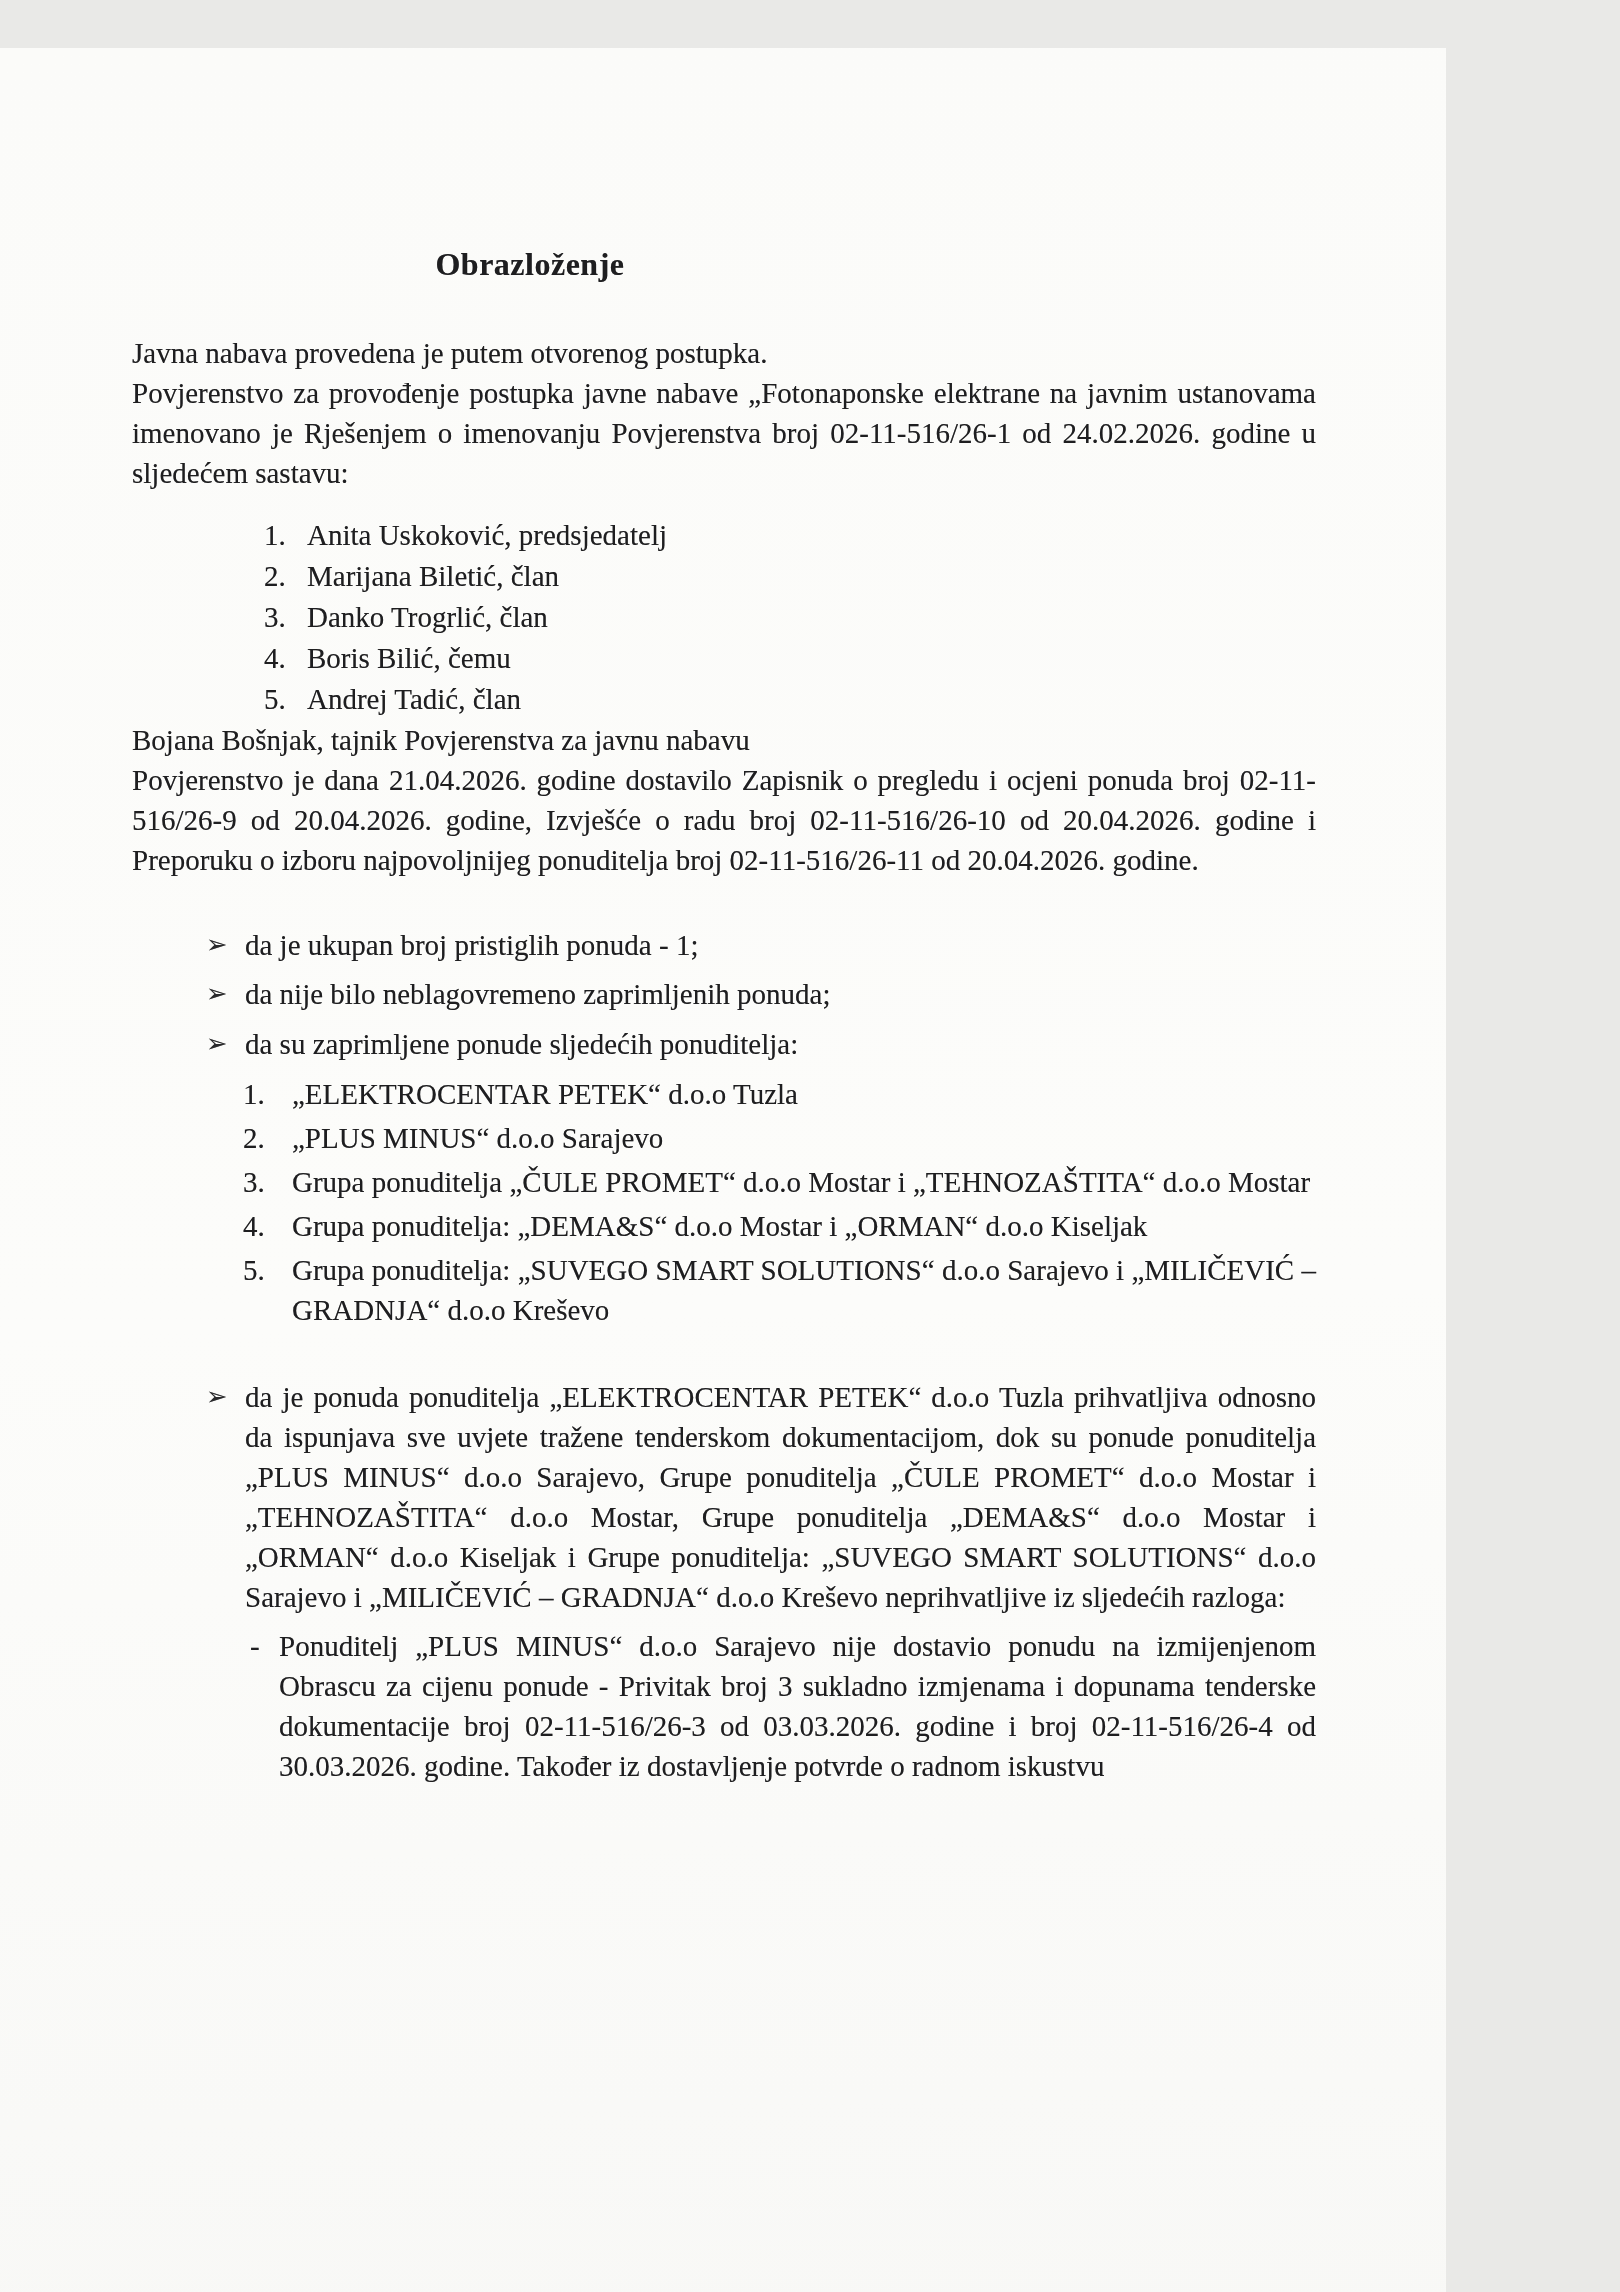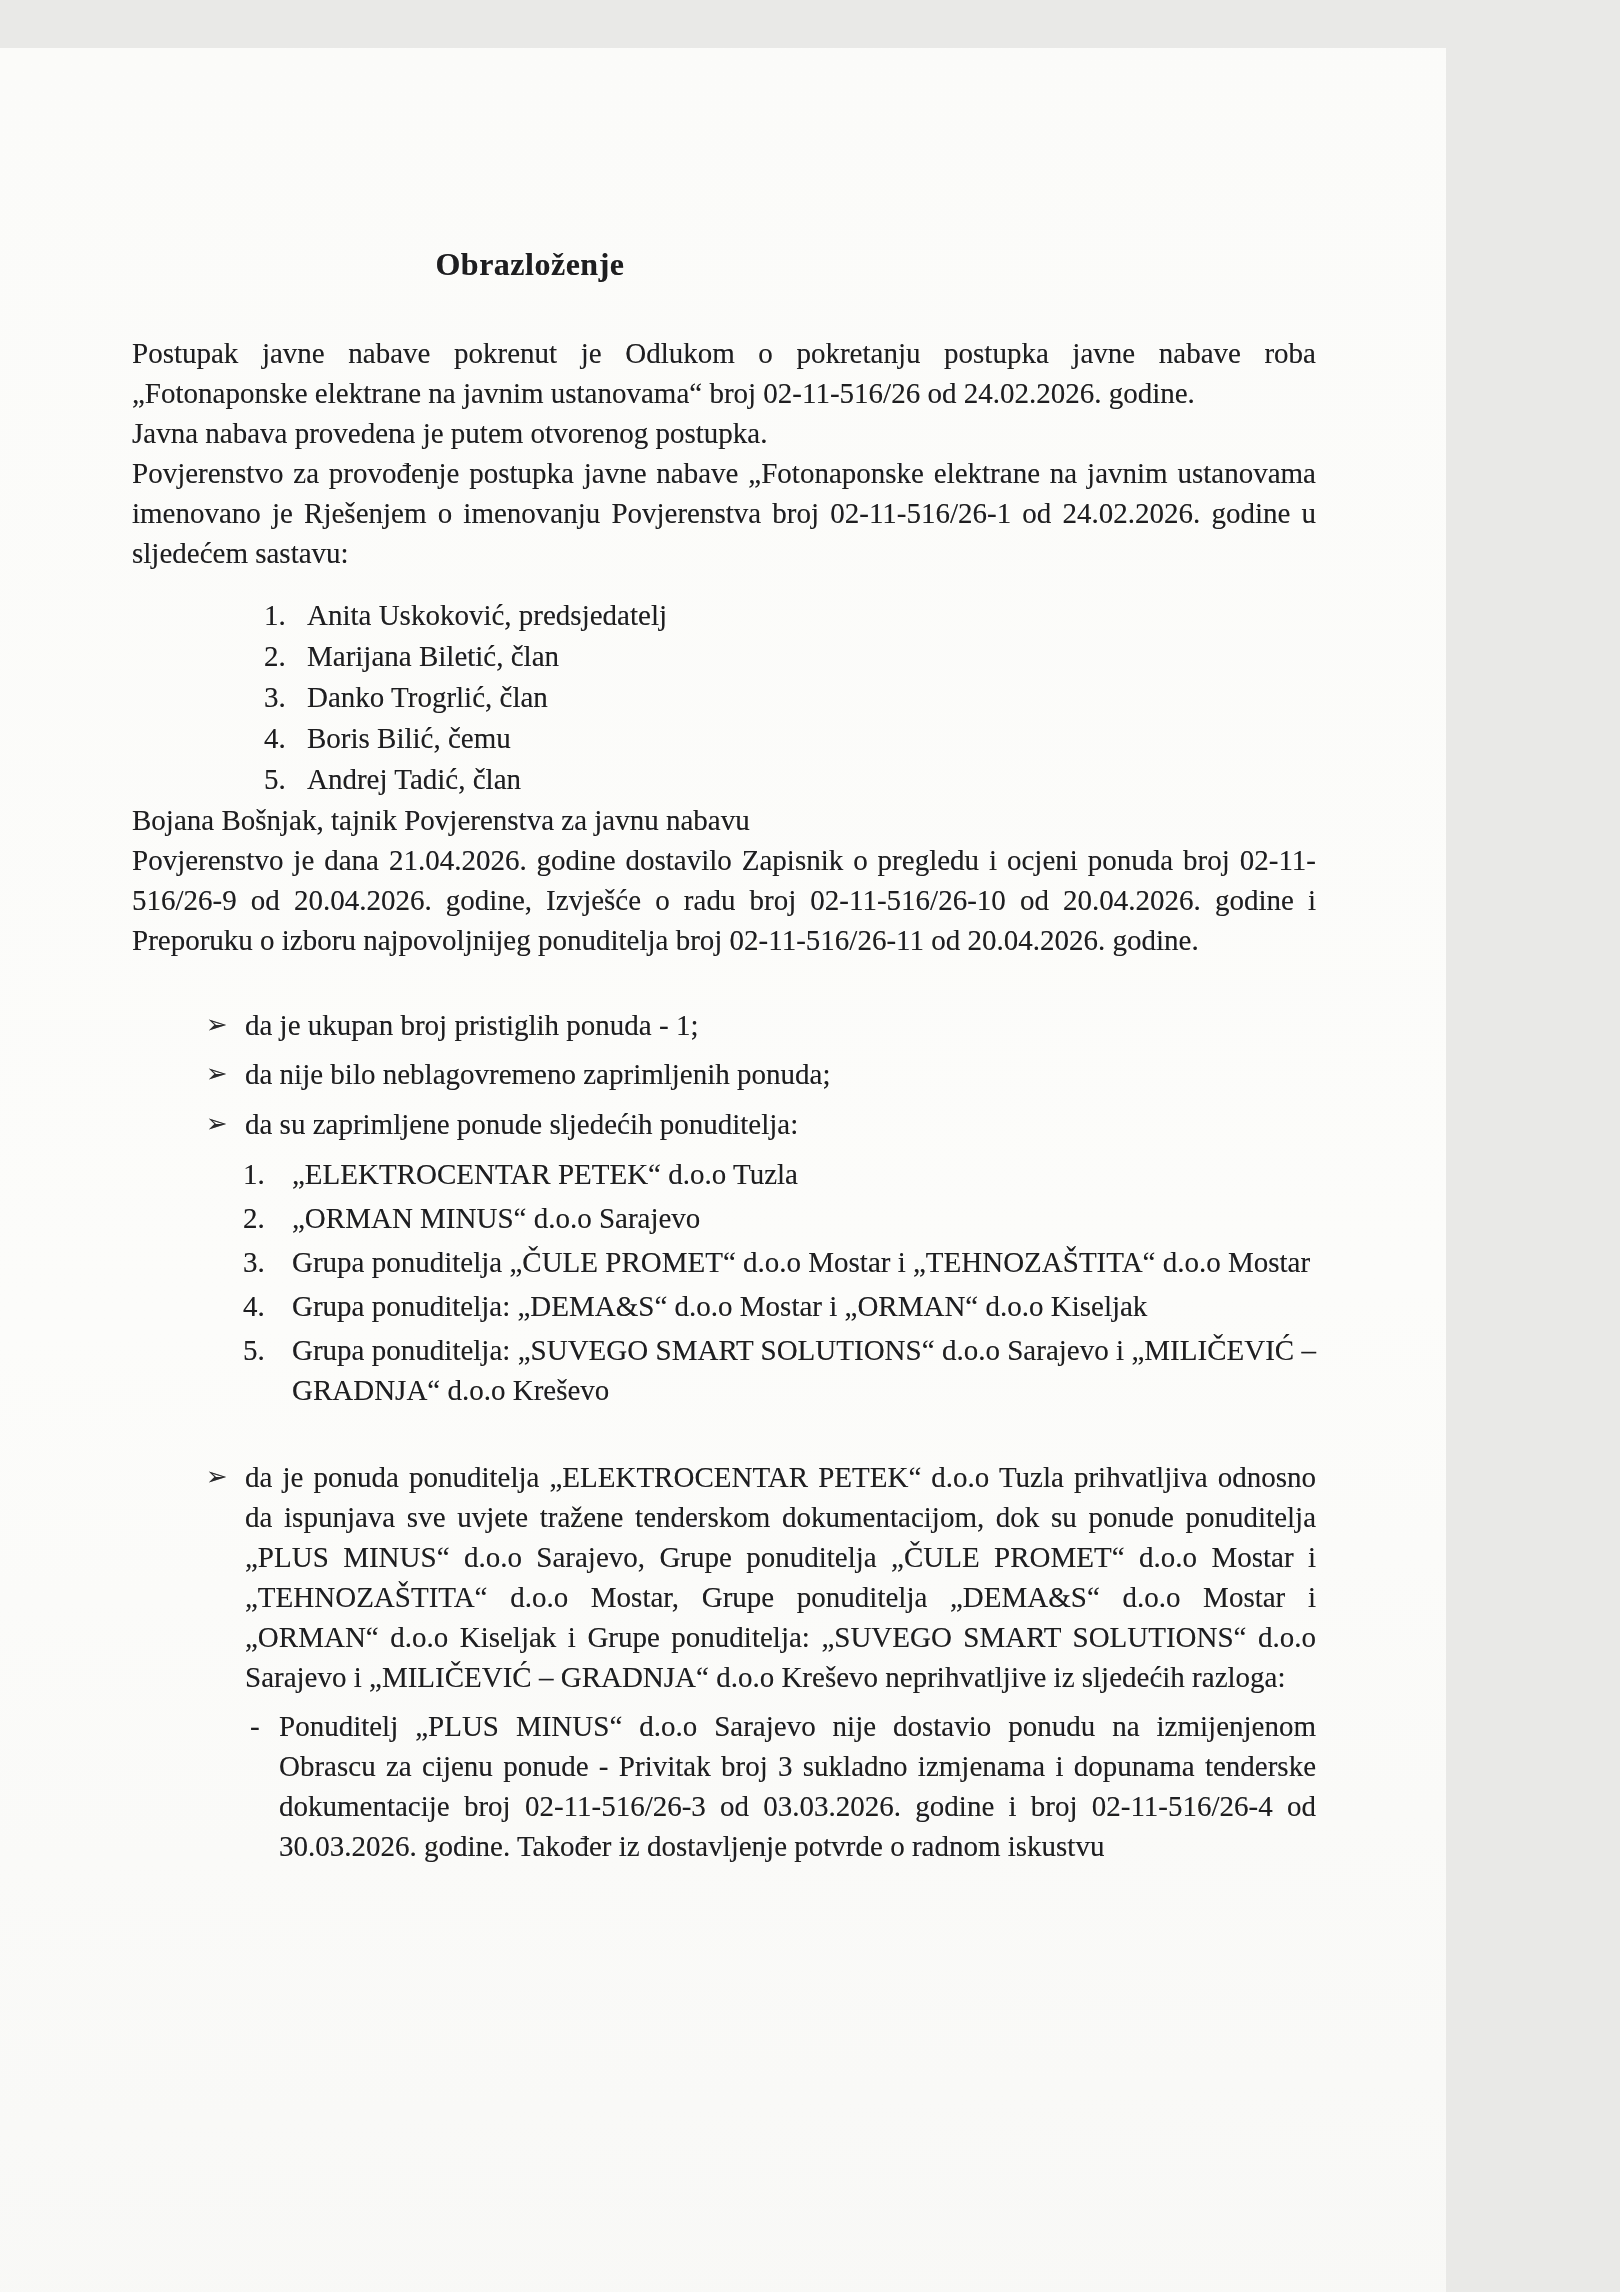--- a/index.html
+++ b/index.html
@@ -60,21 +60,20 @@
   }
 </style>
 </head>
 <body>
 
 <div class="page">
   <div class="content">
 
     <h1 class="title">Obrazloženje</h1>
 
-    <p class="para">Postupak javne nabave pokrenut je Odlukom o pokretanju postupka javne nabave roba „Fotonaponske elektrane na javnim ustanovama“ broj 02-11-516/26 od 24.02.2026. godine.</p>
     <p class="para">Javna nabava provedena je putem otvorenog postupka.</p>
     <p class="para">Povjerenstvo za provođenje postupka javne nabave „Fotonaponske elektrane na javnim ustanovama imenovano je Rješenjem o imenovanju Povjerenstva broj 02-11-516/26-1 od 24.02.2026. godine u sljedećem sastavu:</p>
 
     <div class="members">
       <div class="mrow">
         <span class="mnum">1.</span>
         <span>Anita Uskoković, predsjedatelj</span>
       </div>
       <div class="mrow">
         <span class="mnum">2.</span>
@@ -113,21 +112,21 @@
       </div>
     </div>
 
     <div class="bidders">
       <div class="brow">
         <span class="bnum">1.</span>
         <span class="btext">„ELEKTROCENTAR PETEK“ d.o.o Tuzla</span>
       </div>
       <div class="brow">
         <span class="bnum">2.</span>
-        <span class="btext">„ORMAN MINUS“ d.o.o Sarajevo</span>
+        <span class="btext">„PLUS MINUS“ d.o.o Sarajevo</span>
       </div>
       <div class="brow">
         <span class="bnum">3.</span>
         <span class="btext">Grupa ponuditelja „ČULE PROMET“ d.o.o Mostar i „TEHNOZAŠTITA“ d.o.o Mostar</span>
       </div>
       <div class="brow">
         <span class="bnum">4.</span>
         <span class="btext">Grupa ponuditelja: „DEMA&amp;S“ d.o.o Mostar i „ORMAN“ d.o.o Kiseljak</span>
       </div>
       <div class="brow">

